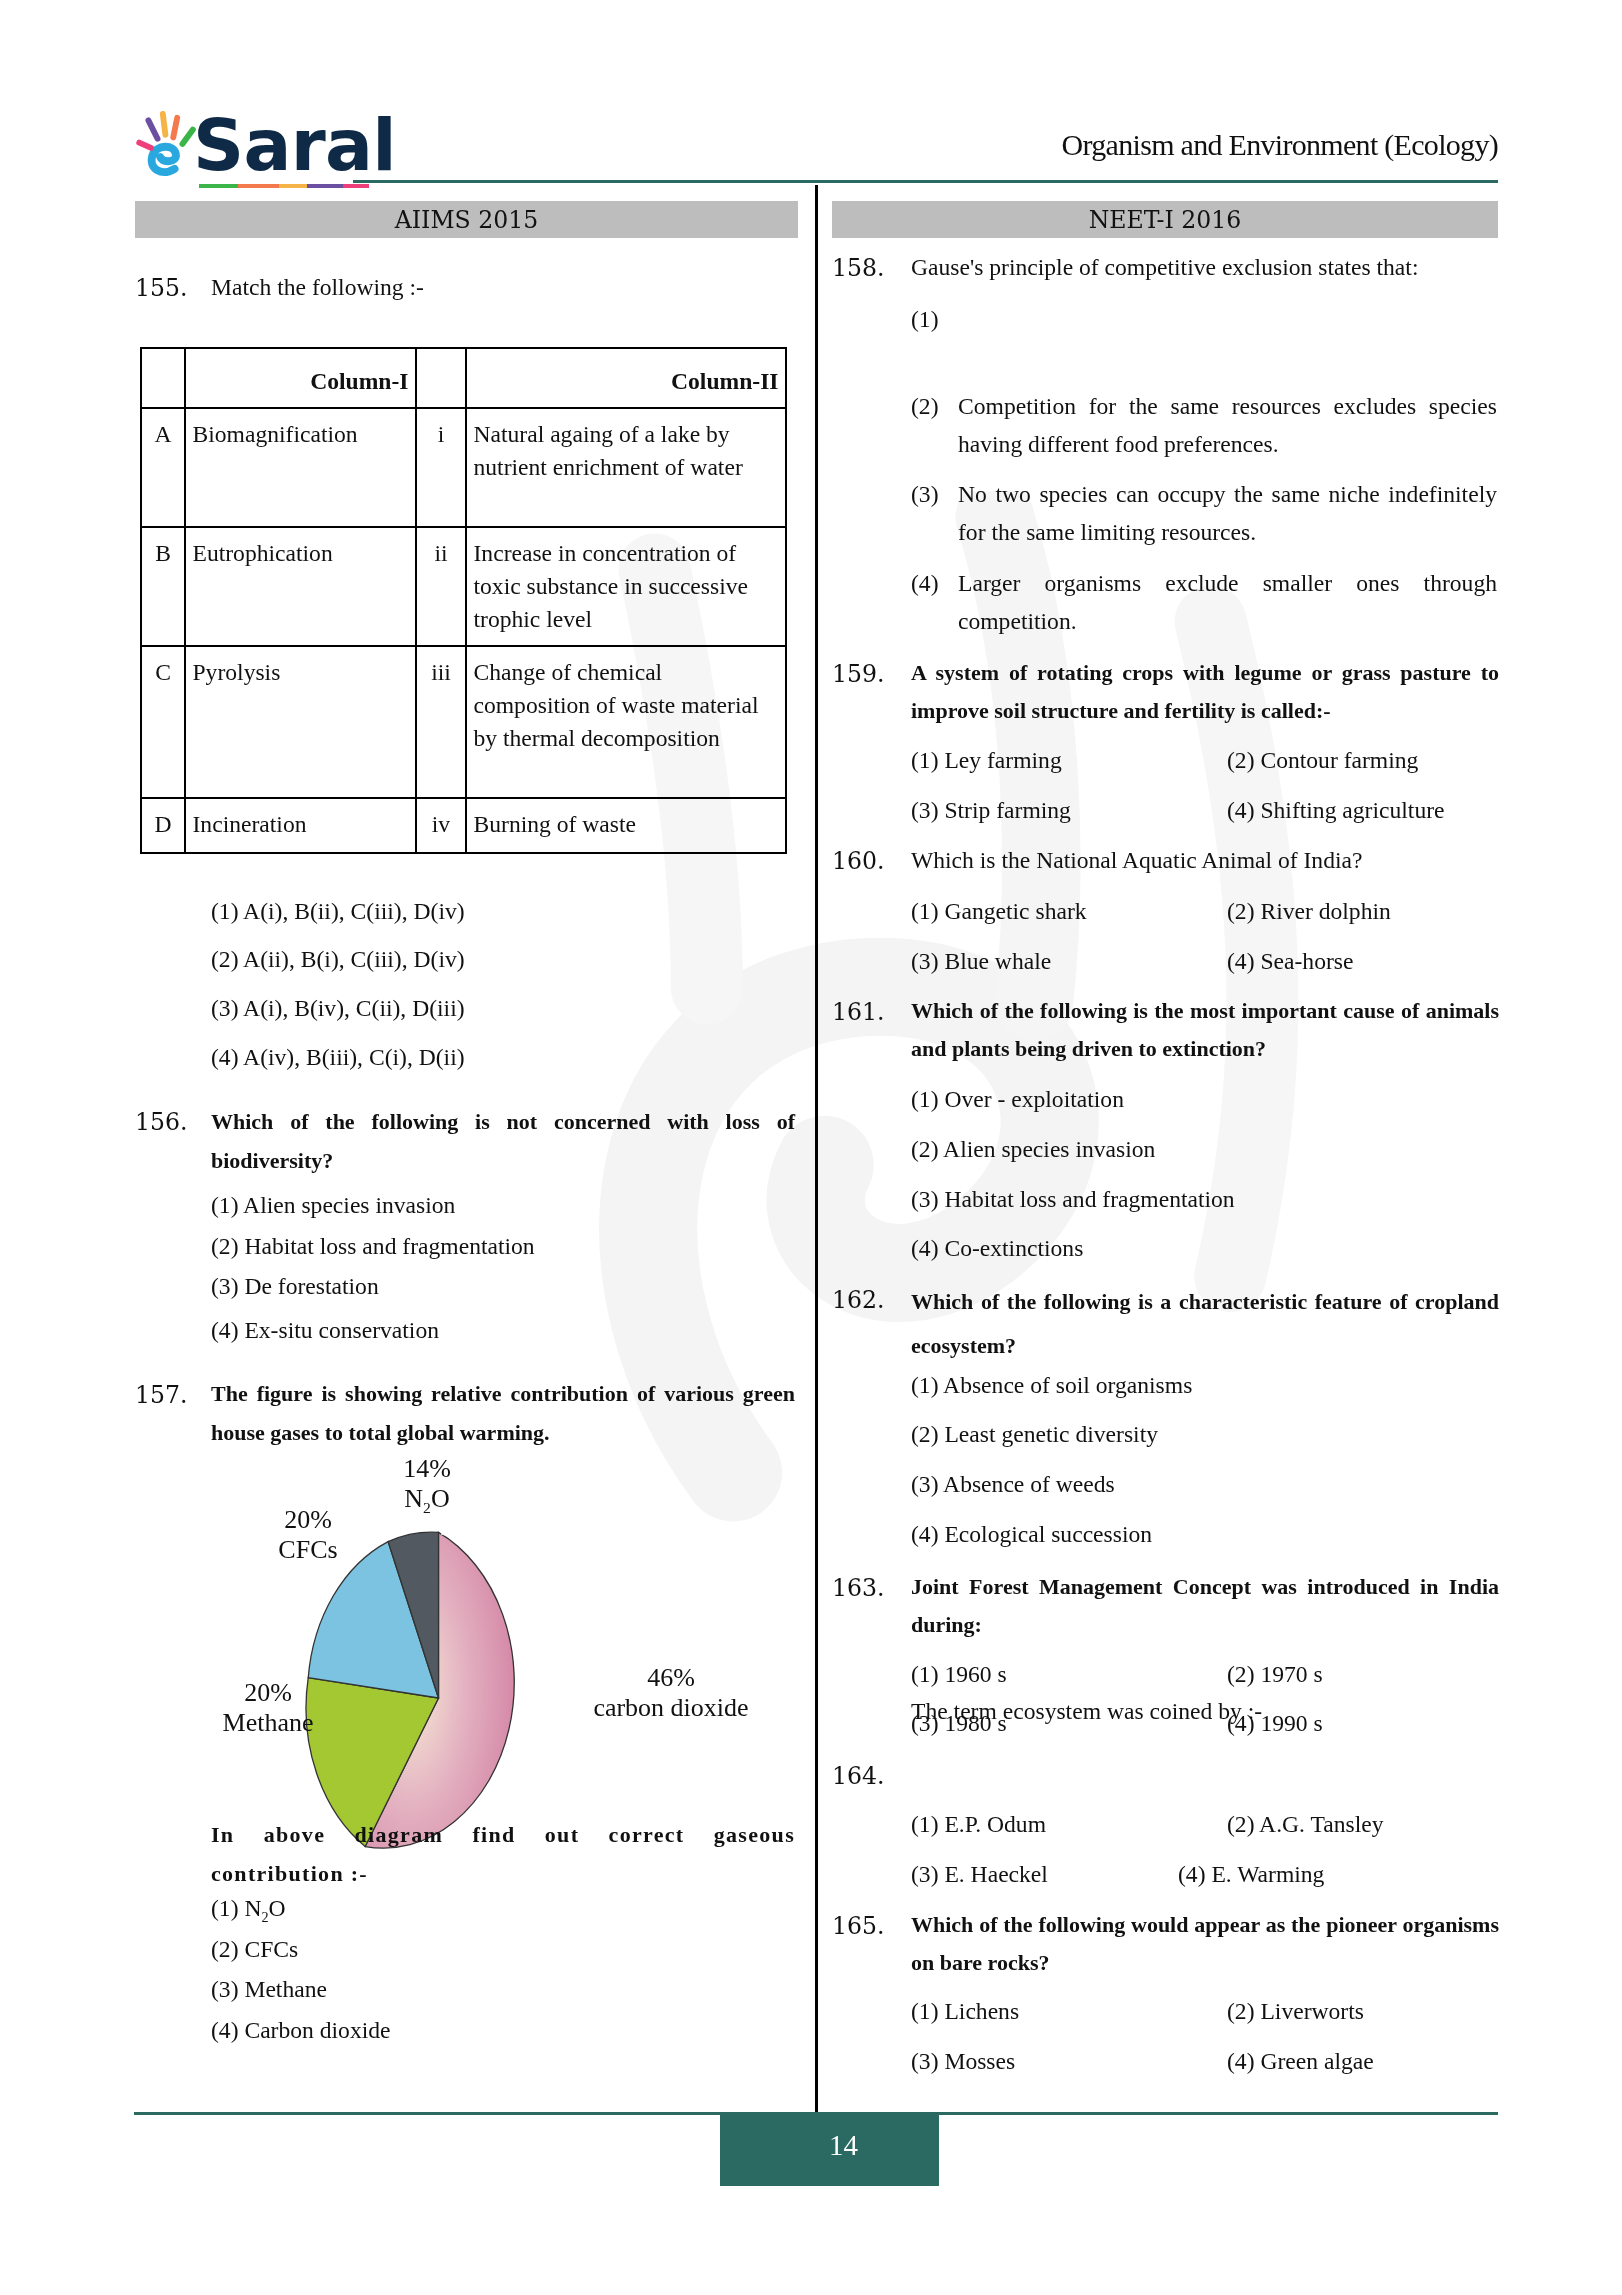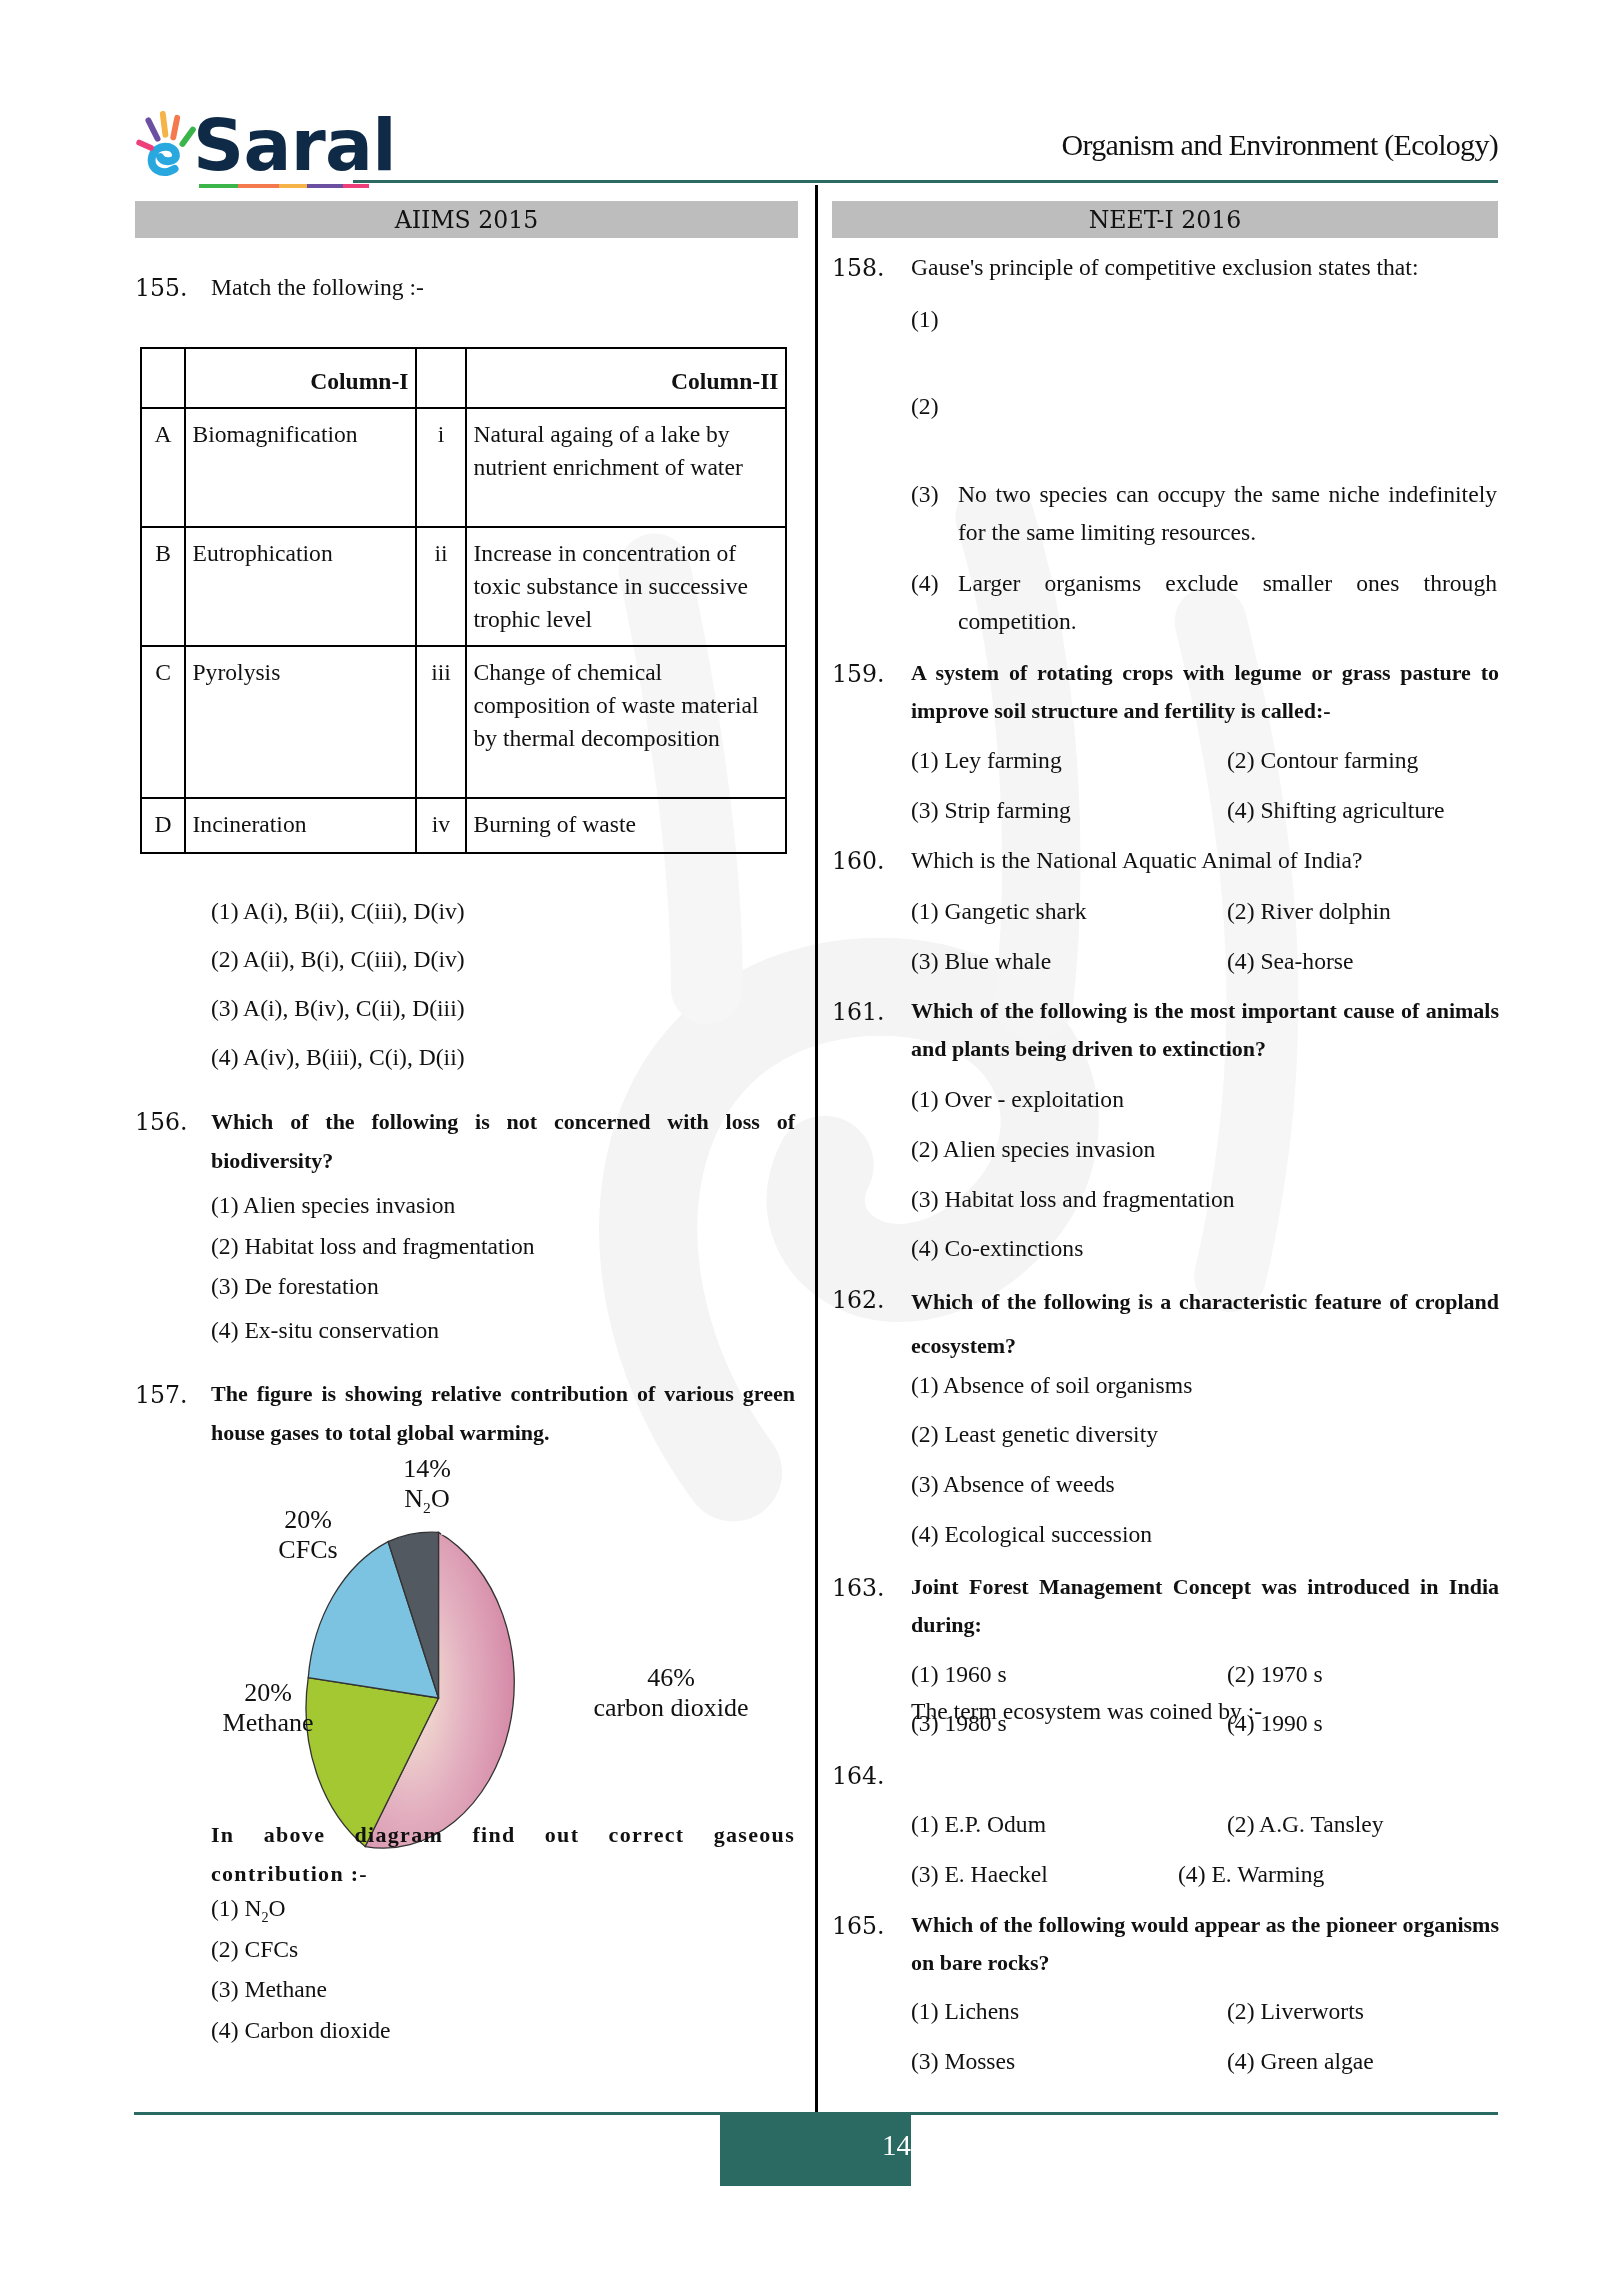--- a/index.html
+++ b/index.html
@@ -39,21 +39,21 @@
   .c-roman { width:35px; text-align:center; }
 
   
   .pie { position:absolute; left:301px; top:1518px; width:275px; height:360px; }
   .pie-label { position:absolute; font-size:26px; text-align:center; line-height:30px; }
   sub { font-size:60%; }
 
   
   .footer-rule { position:absolute; left:134px; right:124px; top:2112px; height:3.3px; background:#2b6a62; }
   .page-box { position:absolute; left:720px; top:2115px; width:191px; height:71px; background:#2b6a62; color:#fff;
-              text-align:right; font-size:29px; line-height:60px; }
+              text-align:center; font-size:29px; line-height:60px;padding-left:28px; }
 </style>
 </head>
 <body>
 
 <svg class="watermark" viewBox="0 0 1300 1900">
   <path d="M420 1500 C 200 1200, 260 800, 600 760 C 900 730, 1000 1000, 800 1150 C 650 1260, 500 1150, 560 1030" fill="none" stroke="#f4f4f4" stroke-width="150" stroke-linecap="round"></path>
   <path d="M820 40 C 900 300, 900 600, 880 780" fill="none" stroke="#f5f5f5" stroke-width="120" stroke-linecap="round"></path>
   <path d="M1150 200 C 1250 600, 1250 900, 1180 1200" fill="none" stroke="#f6f6f6" stroke-width="110" stroke-linecap="round"></path>
   <path d="M300 120 C 360 400, 380 600, 380 760" fill="none" stroke="#f6f6f6" stroke-width="110" stroke-linecap="round"></path>
 </svg>
@@ -182,21 +182,21 @@
   <span class="opt" style="left:211px;top:1895px"><span>(1) N</span><sub>2</sub><span>O</span></span>
   <span class="opt" style="left:211px;top:1936px">(2) CFCs</span>
   <span class="opt" style="left:211px;top:1976px">(3) Methane</span>
   <span class="opt" style="left:211px;top:2017px">(4) Carbon dioxide</span>
 </div>
 
 <div>
   <span class="qnum" style="left:832px;top:254px">158.</span>
   <span class="opt" style="left:911px;top:254px">Gause's principle of competitive exclusion states that:</span>
   <span class="opt-wrap" style="left:958px;top:300px;width:539px"><span class="num">(1)</span></span>
-  <span class="opt-wrap" style="left:958px;top:387px;width:539px"><span class="num">(2)</span></span>
+  <span class="opt-wrap" style="left:958px;top:387px;width:539px"><span class="num">(2)</span><span>Competition for the same resources excludes species having different food preferences.</span></span>
   <span class="opt-wrap" style="left:958px;top:475px;width:539px"><span class="num">(3)</span><span>No two species can occupy the same niche indefinitely for the same limiting resources.</span></span>
   <span class="opt-wrap" style="left:958px;top:564px;width:539px"><span class="num">(4)</span><span>Larger organisms exclude smaller ones through competition.</span></span>
 </div>
 
 <div>
   <span class="qnum" style="left:832px;top:660px">159.</span>
   <span class="qtext" style="left:911px;top:654px;width:588px;line-height:38px">A system of rotating crops with legume or grass pasture to improve soil structure and fertility is called:-</span>
   <span class="opt" style="left:911px;top:747px">(1) Ley farming</span>
   <span class="opt" style="left:1227px;top:747px">(2) Contour farming</span>
   <span class="opt" style="left:911px;top:797px">(3) Strip farming</span>

